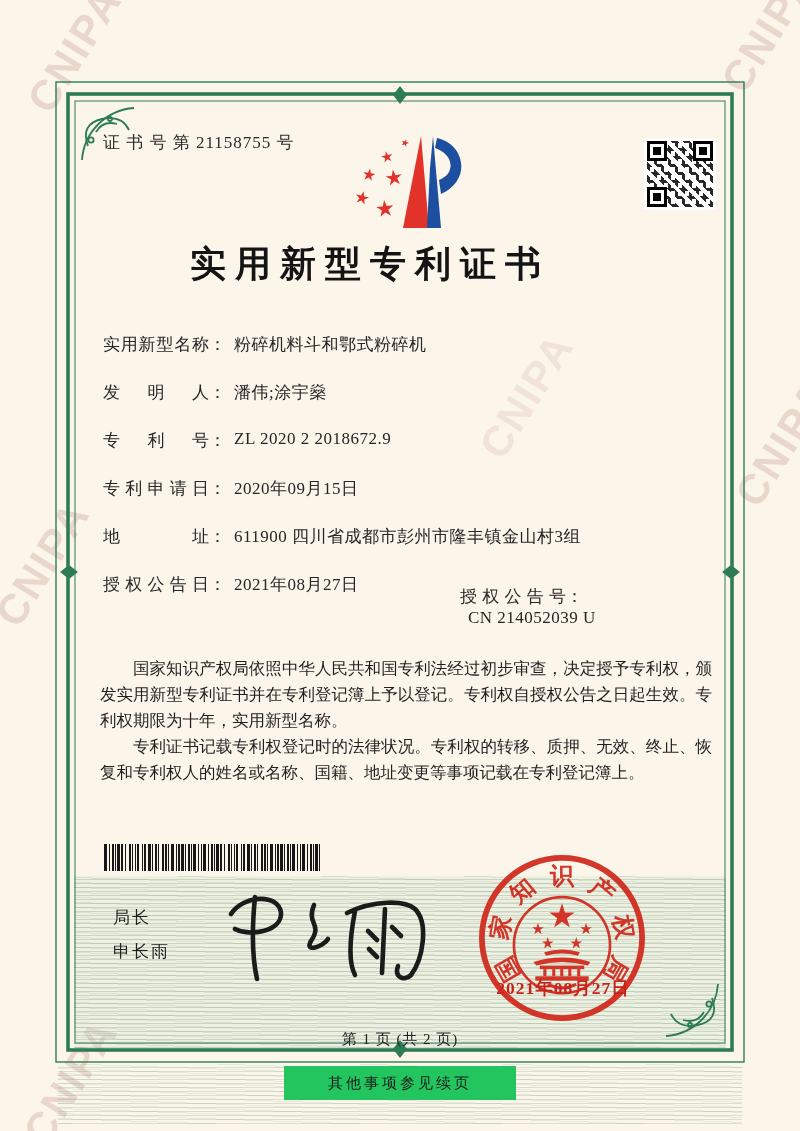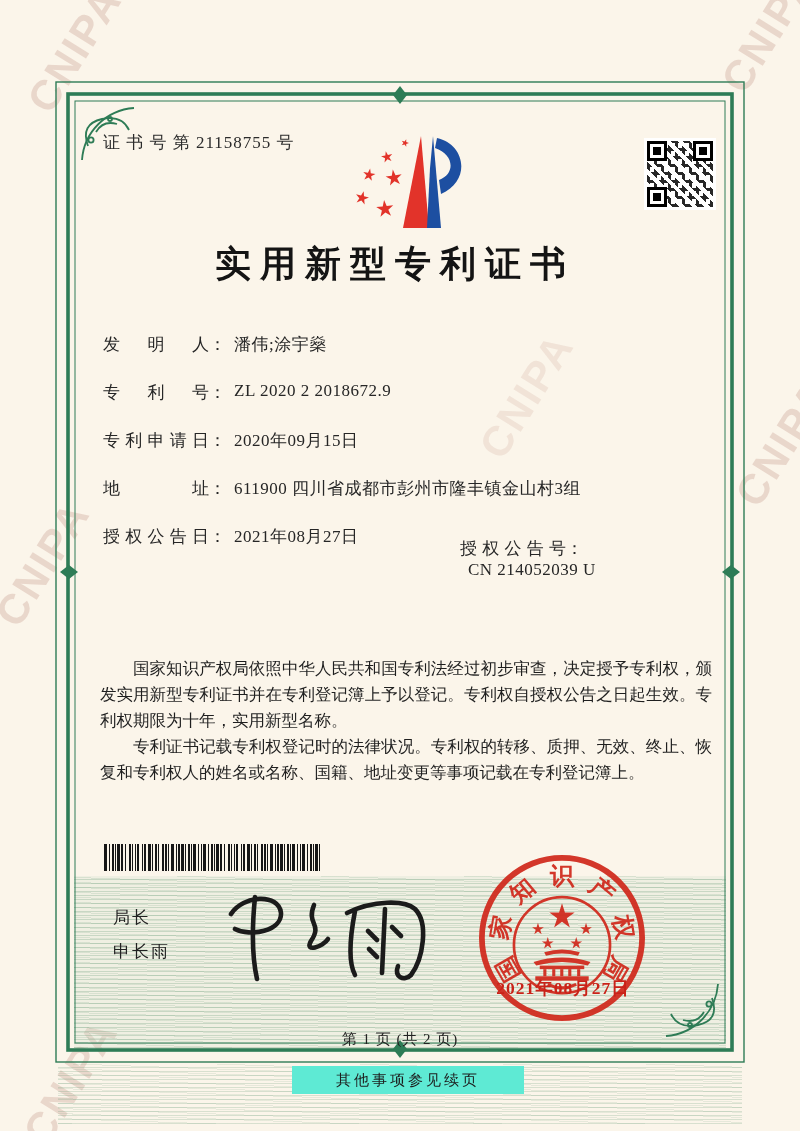--- a/index.html
+++ b/index.html
@@ -35,21 +35,21 @@
       background:
         repeating-linear-gradient(90deg,#111 0 3px,transparent 3px 7px),
         repeating-linear-gradient(0deg,#111 0 3px,transparent 3px 8px);
       -webkit-mask-image:repeating-linear-gradient(45deg,#000 0 5px,transparent 5px 9px);
       mask-image:repeating-linear-gradient(45deg,#000 0 5px,transparent 5px 9px);}
   .finder{position:absolute;width:14px;height:14px;border:3px solid #000;background:#fff;}
   .finder::after{content:"";position:absolute;left:3px;top:3px;width:8px;height:8px;background:#000;}
   .f-tl{left:3px;top:3px}.f-tr{right:3px;top:3px}.f-bl{left:3px;bottom:3px}
 
   .title{position:absolute;left:0;top:240px;width:740px;text-align:center;
-         font-size:36px;font-weight:bold;color:#141414;letter-spacing:9px;margin-left:25px;}
+         font-size:36px;font-weight:bold;color:#141414;letter-spacing:9px;}
 
   .fields{position:absolute;left:103px;top:333px;width:614px;font-size:17px;color:#262626;}
   .frow{height:48px;position:relative;}
   .flabel{display:inline-block;width:106px;text-align:justify;text-align-last:justify;vertical-align:top;}
   .fcolon{display:inline-block;vertical-align:top;}
   .fvalue{display:inline-block;margin-left:8px;vertical-align:top;letter-spacing:.5px;}
   .fpair2{position:absolute;left:357px;top:0;margin-top:12px;}
 
   .paras{position:absolute;left:100px;top:656px;width:612px;font-size:16.5px;line-height:26px;
          color:#1f1f1f;text-align:justify;}
@@ -62,21 +62,21 @@
   .sig-name{position:absolute;left:113px;top:940px;font-size:17px;color:#222;
              font-family:"Liberation Sans","DejaVu Sans",sans-serif;letter-spacing:2px;}
   .sig-hand{position:absolute;left:208px;top:882px;}
 
   .seal{position:absolute;left:473px;top:849px;width:178px;height:178px;}
   .seal-date{position:absolute;left:478px;top:976px;width:170px;text-align:center;
              font-size:17.5px;color:#c92218;letter-spacing:1px;font-weight:bold;}
 
   .pageinfo{position:absolute;left:0;top:1030px;width:800px;text-align:center;
             font-size:15px;color:#222;letter-spacing:1px;}
-  .note{position:absolute;left:292px;top:1066px;width:232px;height:28px;background:#5eead4;
+  .note{position:absolute;left:284px;top:1066px;width:232px;height:34px;background:#22c55e;
         display:flex;align-items:center;justify-content:center;
         font-size:15px;color:#1c1c1c;letter-spacing:3px;}
 </style>
 </head>
 <body>
 
 <div class="page">
 
   <span class="wm" style="left:6px;top:26px;">CNIPA</span>
   <span class="wm" style="left:700px;top:6px;">CNIPA</span>
@@ -133,20 +133,23 @@
   <div class="qr">
     <div class="noise"></div>
     <div class="finder f-tl"></div>
     <div class="finder f-tr"></div>
     <div class="finder f-bl"></div>
   </div>
 
   <div class="title">实用新型专利证书</div>
 
   <div class="fields">
+    <div class="frow">
+      <span class="flabel">实用新型名称</span><span class="fcolon">：</span><span class="fvalue">粉碎机料斗和鄂式粉碎机</span>
+    </div>
     <div class="frow">
       <span class="flabel">发明人</span><span class="fcolon">：</span><span class="fvalue">潘伟;涂宇燊</span>
     </div>
     <div class="frow">
       <span class="flabel">专利号</span><span class="fcolon">：</span><span class="fvalue">ZL 2020 2 2018672.9</span>
     </div>
     <div class="frow">
       <span class="flabel">专利申请日</span><span class="fcolon">：</span><span class="fvalue">2020年09月15日</span>
     </div>
     <div class="frow">

